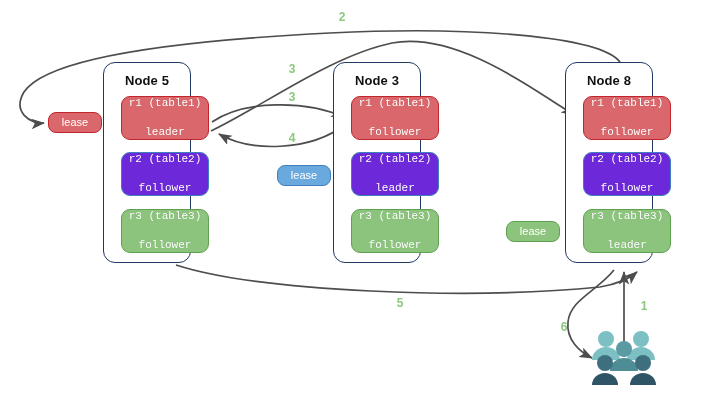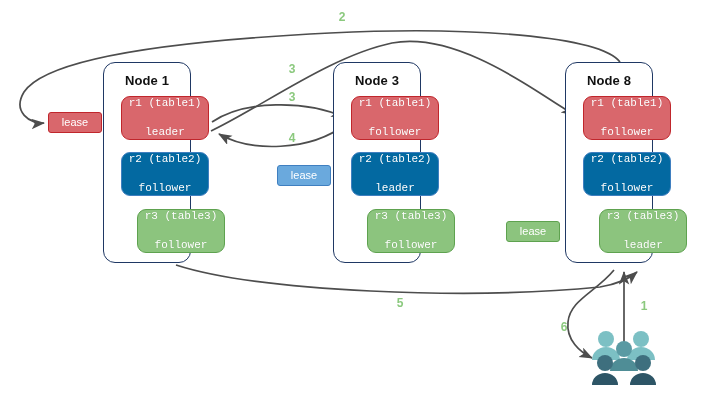--- a/index.html
+++ b/index.html
@@ -53,27 +53,27 @@
     justify-content: space-between;
     color: #ffffff;
     font-size: 11px;
     line-height: 13.5px;
     text-align: center;
     text-shadow: 0 0 1px rgba(0,0,0,0.12);
     font-family: Liberation Mono, monospace;
   }
   .replica .rl { display: block; }
   .replica.red   { background: #d9676c; border: 1.6px solid #c0262c; }
-  .replica.blue  { background: #0369a1; border: 1.6px solid #3f7fc0; }
-  .replica.green { background: #8cc47e; border: 1.6px solid #5ea24f; margin-left: 16px; }
+  .replica.blue  { background: #6d28d9; border: 1.6px solid #3f7fc0; }
+  .replica.green { background: #8cc47e; border: 1.6px solid #5ea24f; }
 
   .lease {
     position: absolute;
     box-sizing: border-box;
-    border-radius: 3px;
+    border-radius: 8px;
     display: flex;
     align-items: center;
     justify-content: center;
     color: #ffffff;
     font-size: 11px;
     line-height: 13px;
   }
   .lease.red   { background: #d9676c; border: 1.6px solid #c0262c; }
   .lease.blue  { background: #6aa9dd; border: 1.6px solid #3f7fc0; }
   .lease.green { background: #8cc47e; border: 1.6px solid #5ea24f; }
@@ -111,21 +111,21 @@
     <path d="M 346,124 C 310,152 250,152 219,134" fill="none" stroke="#4d4d4d" stroke-width="1.7" marker-end="url(#arrowhead)"></path>
 
     <path d="M 176,265 C 260,292 470,300 600,287 C 618,284 630,278 637,272" fill="none" stroke="#4d4d4d" stroke-width="1.7" marker-end="url(#arrowhead)"></path>
 
     <path d="M 624,352 L 624,272" fill="none" stroke="#4d4d4d" stroke-width="1.7" marker-end="url(#arrowhead)"></path>
 
     <path d="M 614,270 C 596,292 570,300 568,322 C 566,340 580,352 592,358" fill="none" stroke="#4d4d4d" stroke-width="1.7" marker-end="url(#arrowhead)"></path>
   </svg>
 
   <div class="node-box" style="left:103px; top:62px; width:88px; height:201px;">
-    <div class="node-title">Node 1</div>
+    <div class="node-title">Node 5</div>
   </div>
   <div class="node-box" style="left:333px; top:62px; width:88px; height:201px;">
     <div class="node-title">Node 3</div>
   </div>
   <div class="node-box" style="left:565px; top:62px; width:88px; height:201px;">
     <div class="node-title">Node 8</div>
   </div>
 
   <div class="replica red" style="left:121px; top:96px; width:88px; height:44px;">
     <span class="rl">r1 (table1)</span>

